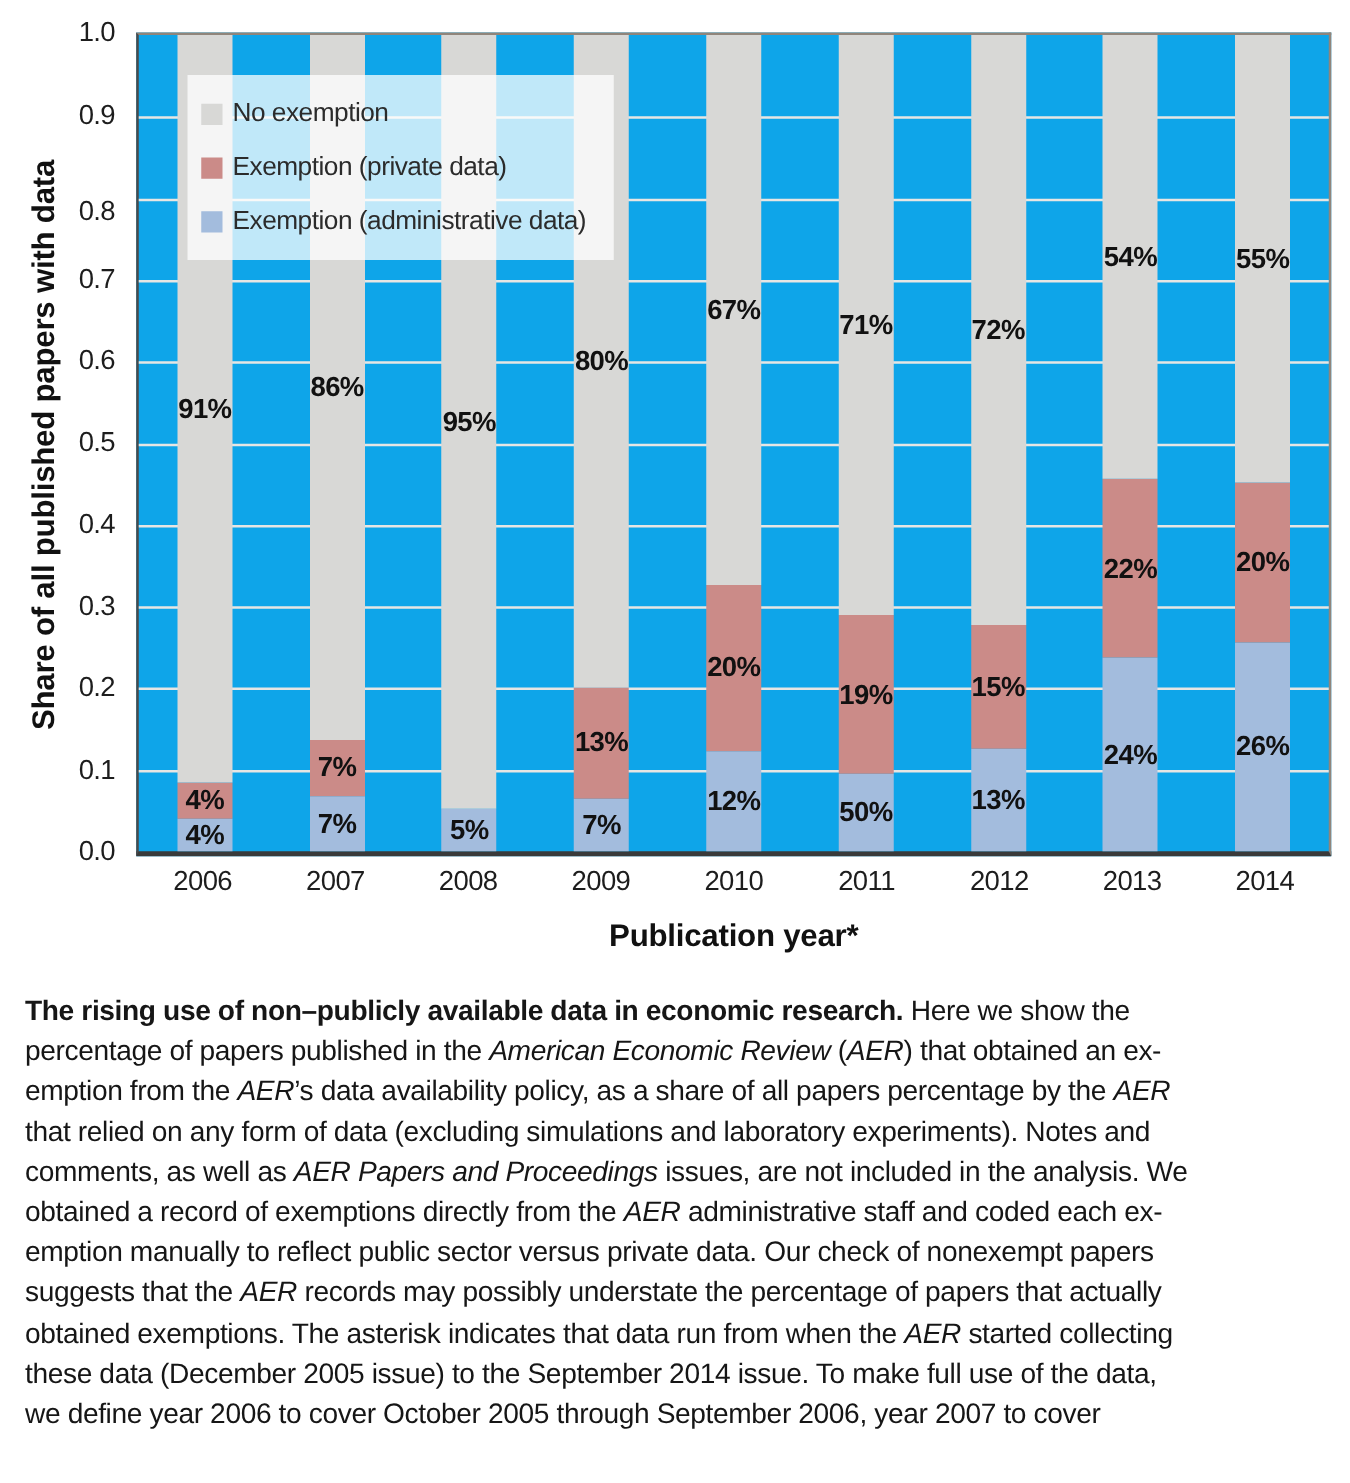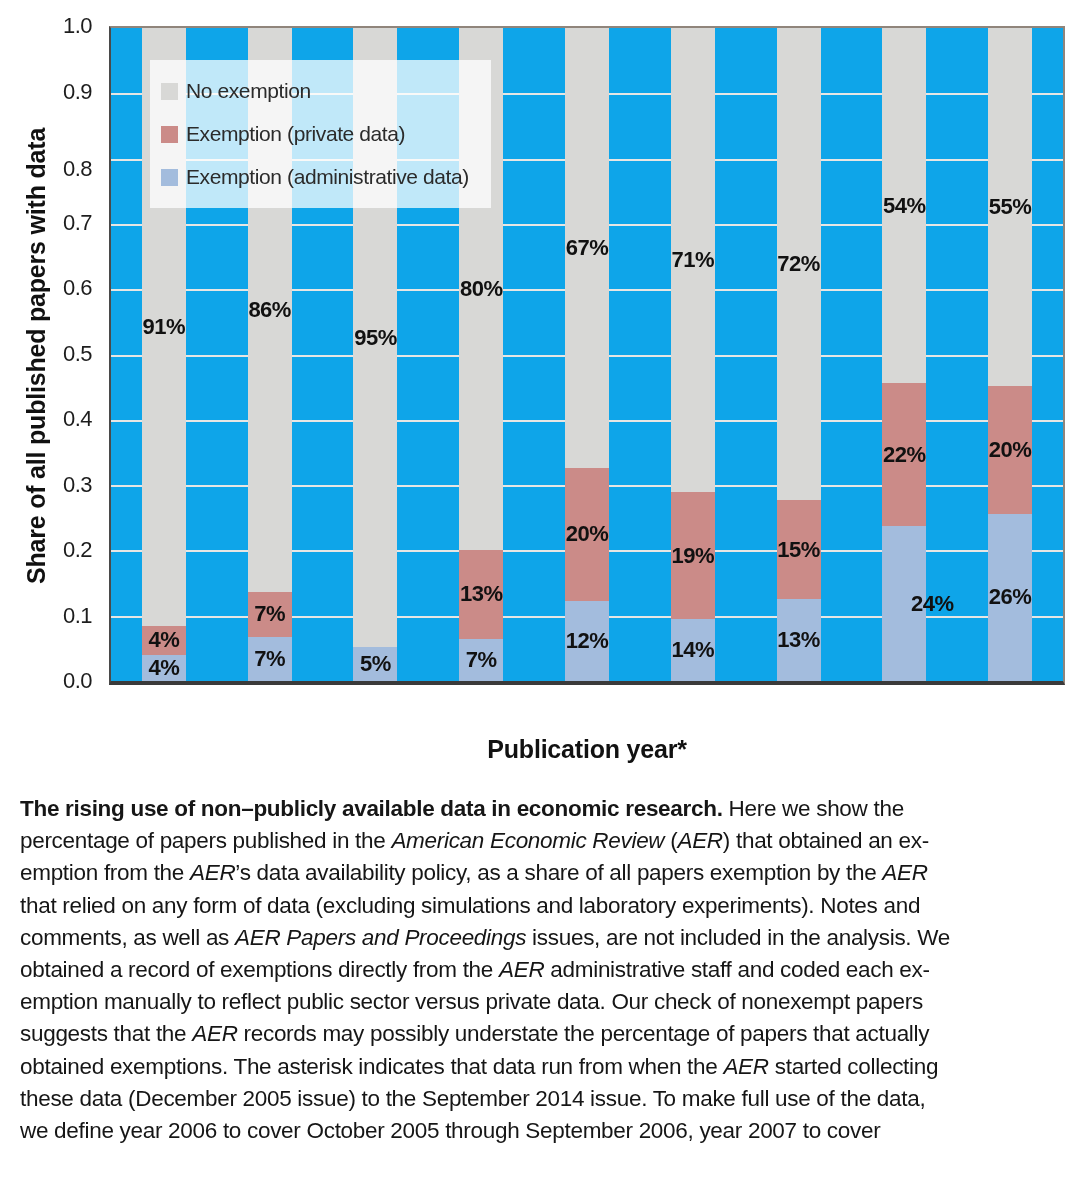--- a/index.html
+++ b/index.html
@@ -133,56 +133,67 @@
         <div class="seg" style="bottom: 32.6%; height: 67.4%; background: rgb(216, 216, 214);"></div>
       </div>
       <span class="seg-label" style="left: 50%; bottom: 6.15%;">12%</span>
       <span class="seg-label" style="left: 50%; bottom: 22.45%;">20%</span>
       <span class="seg-label" style="left: 50%; bottom: 66.3%;">67%</span>
       <div class="bar" style="left: 61.1111%;">
         <div class="seg" style="bottom: 0%; height: 9.5%; background: rgb(163, 188, 221);"></div>
         <div class="seg" style="bottom: 9.5%; height: 19.4%; background: rgb(203, 139, 136);"></div>
         <div class="seg" style="bottom: 28.9%; height: 71.1%; background: rgb(216, 216, 214);"></div>
       </div>
-      <span class="seg-label" style="left: 61.1111%; bottom: 4.75%;">14%</span>
+      <span class="seg-label" style="left: 61.1111%; bottom: 4.75%;">50%</span>
       <span class="seg-label" style="left: 61.1111%; bottom: 19.2%;">19%</span>
       <span class="seg-label" style="left: 61.1111%; bottom: 64.45%;">71%</span>
       <div class="bar" style="left: 72.2222%;">
         <div class="seg" style="bottom: 0%; height: 12.5%; background: rgb(163, 188, 221);"></div>
         <div class="seg" style="bottom: 12.5%; height: 15.2%; background: rgb(203, 139, 136);"></div>
         <div class="seg" style="bottom: 27.7%; height: 72.3%; background: rgb(216, 216, 214);"></div>
       </div>
       <span class="seg-label" style="left: 72.2222%; bottom: 6.25%;">13%</span>
       <span class="seg-label" style="left: 72.2222%; bottom: 20.1%;">15%</span>
       <span class="seg-label" style="left: 72.2222%; bottom: 63.85%;">72%</span>
       <div class="bar" style="left: 83.3333%;">
         <div class="seg" style="bottom: 0%; height: 23.7%; background: rgb(163, 188, 221);"></div>
         <div class="seg" style="bottom: 23.7%; height: 21.9%; background: rgb(203, 139, 136);"></div>
         <div class="seg" style="bottom: 45.6%; height: 54.4%; background: rgb(216, 216, 214);"></div>
       </div>
-      <span class="seg-label" style="left: 83.3333%; bottom: 11.85%; margin-left: 28px;">24%</span>
+      <span class="seg-label" style="left: 83.3333%; bottom: 11.85%;">24%</span>
       <span class="seg-label" style="left: 83.3333%; bottom: 34.65%;">22%</span>
       <span class="seg-label" style="left: 83.3333%; bottom: 72.8%;">54%</span>
       <div class="bar" style="left: 94.4444%;">
         <div class="seg" style="bottom: 0%; height: 25.6%; background: rgb(163, 188, 221);"></div>
         <div class="seg" style="bottom: 25.6%; height: 19.6%; background: rgb(203, 139, 136);"></div>
         <div class="seg" style="bottom: 45.2%; height: 54.8%; background: rgb(216, 216, 214);"></div>
       </div>
       <span class="seg-label" style="left: 94.4444%; bottom: 12.8%;">26%</span>
       <span class="seg-label" style="left: 94.4444%; bottom: 35.4%;">20%</span>
       <span class="seg-label" style="left: 94.4444%; bottom: 72.6%;">55%</span>
     </div>
 
+  <div class="x-ticks">
+      <span class="x-tick" style="left: 5.55556%;">2006</span>
+      <span class="x-tick" style="left: 16.6667%;">2007</span>
+      <span class="x-tick" style="left: 27.7778%;">2008</span>
+      <span class="x-tick" style="left: 38.8889%;">2009</span>
+      <span class="x-tick" style="left: 50%;">2010</span>
+      <span class="x-tick" style="left: 61.1111%;">2011</span>
+      <span class="x-tick" style="left: 72.2222%;">2012</span>
+      <span class="x-tick" style="left: 83.3333%;">2013</span>
+      <span class="x-tick" style="left: 94.4444%;">2014</span>
+    </div>
 
   <div class="x-title">Publication year*</div>
 
   <div class="caption">
       <div class="ln"><b>The rising use of non–publicly available data in economic research.</b><span> Here we show the</span></div>
       <div class="ln"><span>percentage of papers published in the </span><i>American Economic Review</i><span> (</span><i>AER</i><span>) that obtained an ex-</span></div>
-      <div class="ln"><span>emption from the </span><i>AER</i><span>’s data availability policy, as a share of all papers exemption by the </span><i>AER</i></div>
+      <div class="ln"><span>emption from the </span><i>AER</i><span>’s data availability policy, as a share of all papers percentage by the </span><i>AER</i></div>
       <div class="ln"><span>that relied on any form of data (excluding simulations and laboratory experiments). Notes and</span></div>
       <div class="ln"><span>comments, as well as </span><i>AER Papers and Proceedings</i><span> issues, are not included in the analysis. We</span></div>
       <div class="ln"><span>obtained a record of exemptions directly from the </span><i>AER</i><span> administrative staff and coded each ex-</span></div>
       <div class="ln"><span>emption manually to reflect public sector versus private data. Our check of nonexempt papers</span></div>
       <div class="ln"><span>suggests that the </span><i>AER</i><span> records may possibly understate the percentage of papers that actually</span></div>
       <div class="ln"><span>obtained exemptions. The asterisk indicates that data run from when the </span><i>AER</i><span> started collecting</span></div>
       <div class="ln"><span>these data (December 2005 issue) to the September 2014 issue. To make full use of the data,</span></div>
       <div class="ln"><span>we define year 2006 to cover October 2005 through September 2006, year 2007 to cover</span></div>
     </div>
 

